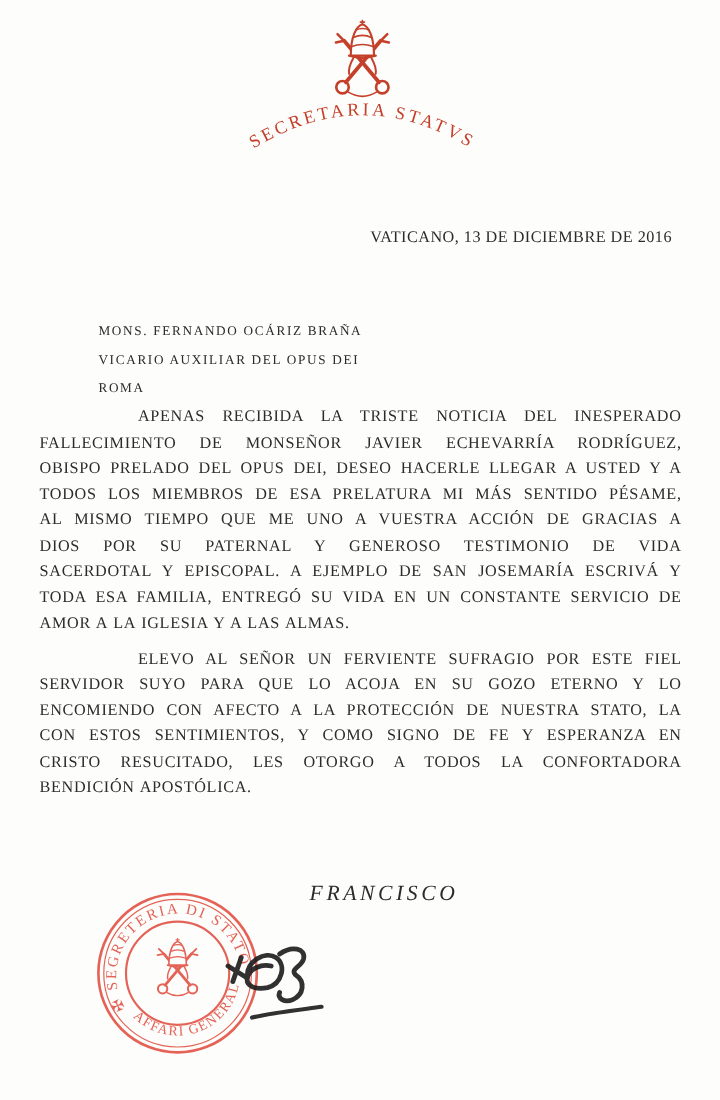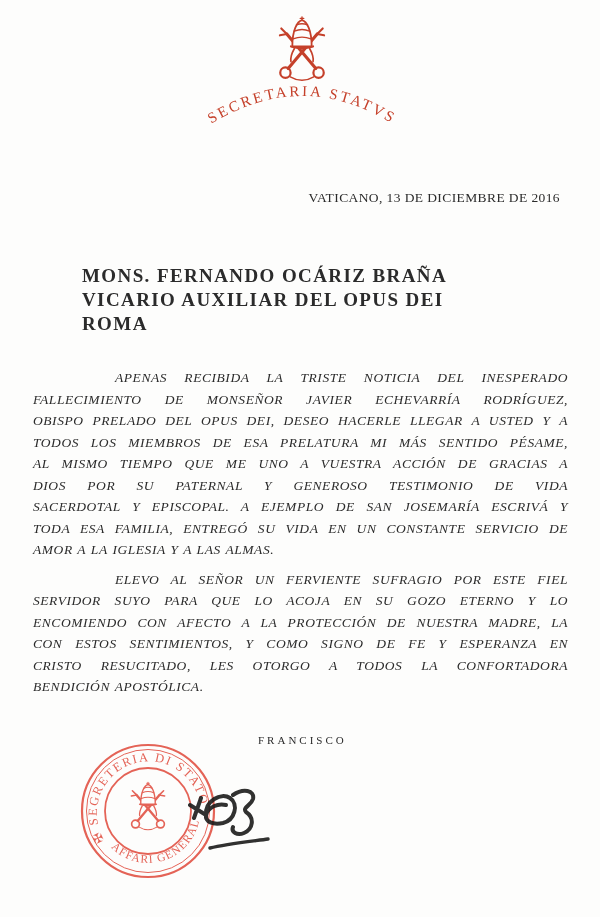--- a/index.html
+++ b/index.html
@@ -21,37 +21,37 @@
   }
   
   .dateline {
     position: absolute; top: 190px; right: 40px;
     font-size: 13.5px; letter-spacing: 0.4px;
     white-space: nowrap;
   }
   
   .recipient {
     position: absolute; left: 82px; top: 264px;
-    font-size: 19px; line-height: 24px; letter-spacing: 1.4px; font-weight: bold;
+    font-size: 11px; line-height: 24px; letter-spacing: 1.4px;
   }
   
   .body-block {
-    position: absolute; left: 33px; top: 367px; width: 535px;
+    position: absolute; left: 33px; top: 336px; width: 535px;
     font-size: 13.5px; line-height: 21.5px;
-    letter-spacing: 0.55px; word-spacing: 1px; font-style: italic;
+    letter-spacing: 0.55px; word-spacing: 1px;
   }
   .para { margin: 0; }
   .para + .para { margin-top: 8px; }
   .line { text-align: justify; text-align-last: justify; }
   .line.short { text-align-last: left; }
   .line.indent { text-indent: 82px; }
   
   .signoff {
     position: absolute; left: 258px; top: 734px;
-    font-size: 11px; letter-spacing: 3px;
+    font-size: 18px; letter-spacing: 3px; font-style: italic;
   }
   
   .stamp-svg {
     position: absolute; left: 77px; top: 740px;
     width: 142px; height: 142px;
     color: #e25649;
     opacity: 0.92;
   }
   
   .signature-svg {
@@ -118,21 +118,21 @@
       <div class="line">TODOS LOS MIEMBROS DE ESA PRELATURA MI MÁS SENTIDO PÉSAME,</div>
       <div class="line">AL MISMO TIEMPO QUE ME UNO A VUESTRA ACCIÓN DE GRACIAS A</div>
       <div class="line">DIOS POR SU PATERNAL Y GENEROSO TESTIMONIO DE VIDA</div>
       <div class="line">SACERDOTAL Y EPISCOPAL. A EJEMPLO DE SAN JOSEMARÍA ESCRIVÁ Y</div>
       <div class="line">TODA ESA FAMILIA, ENTREGÓ SU VIDA EN UN CONSTANTE SERVICIO DE</div>
       <div class="line short">AMOR A LA IGLESIA Y A LAS ALMAS.</div>
     </div>
     <div class="para">
       <div class="line indent">ELEVO AL SEÑOR UN FERVIENTE SUFRAGIO POR ESTE FIEL</div>
       <div class="line">SERVIDOR SUYO PARA QUE LO ACOJA EN SU GOZO ETERNO Y LO</div>
-      <div class="line">ENCOMIENDO CON AFECTO A LA PROTECCIÓN DE NUESTRA MADRE, LA</div>
+      <div class="line">ENCOMIENDO CON AFECTO A LA PROTECCIÓN DE NUESTRA STATO, LA</div>
       <div class="line">CON ESTOS SENTIMIENTOS, Y COMO SIGNO DE FE Y ESPERANZA EN</div>
       <div class="line">CRISTO RESUCITADO, LES OTORGO A TODOS LA CONFORTADORA</div>
       <div class="line short">BENDICIÓN APOSTÓLICA.</div>
     </div>
   </div>
 
   <div class="signoff">FRANCISCO</div>
 
   <svg class="stamp-svg" viewBox="0 0 142 142">
     <circle cx="71" cy="71" r="66" fill="none" stroke="currentColor" stroke-width="2.2"></circle>

